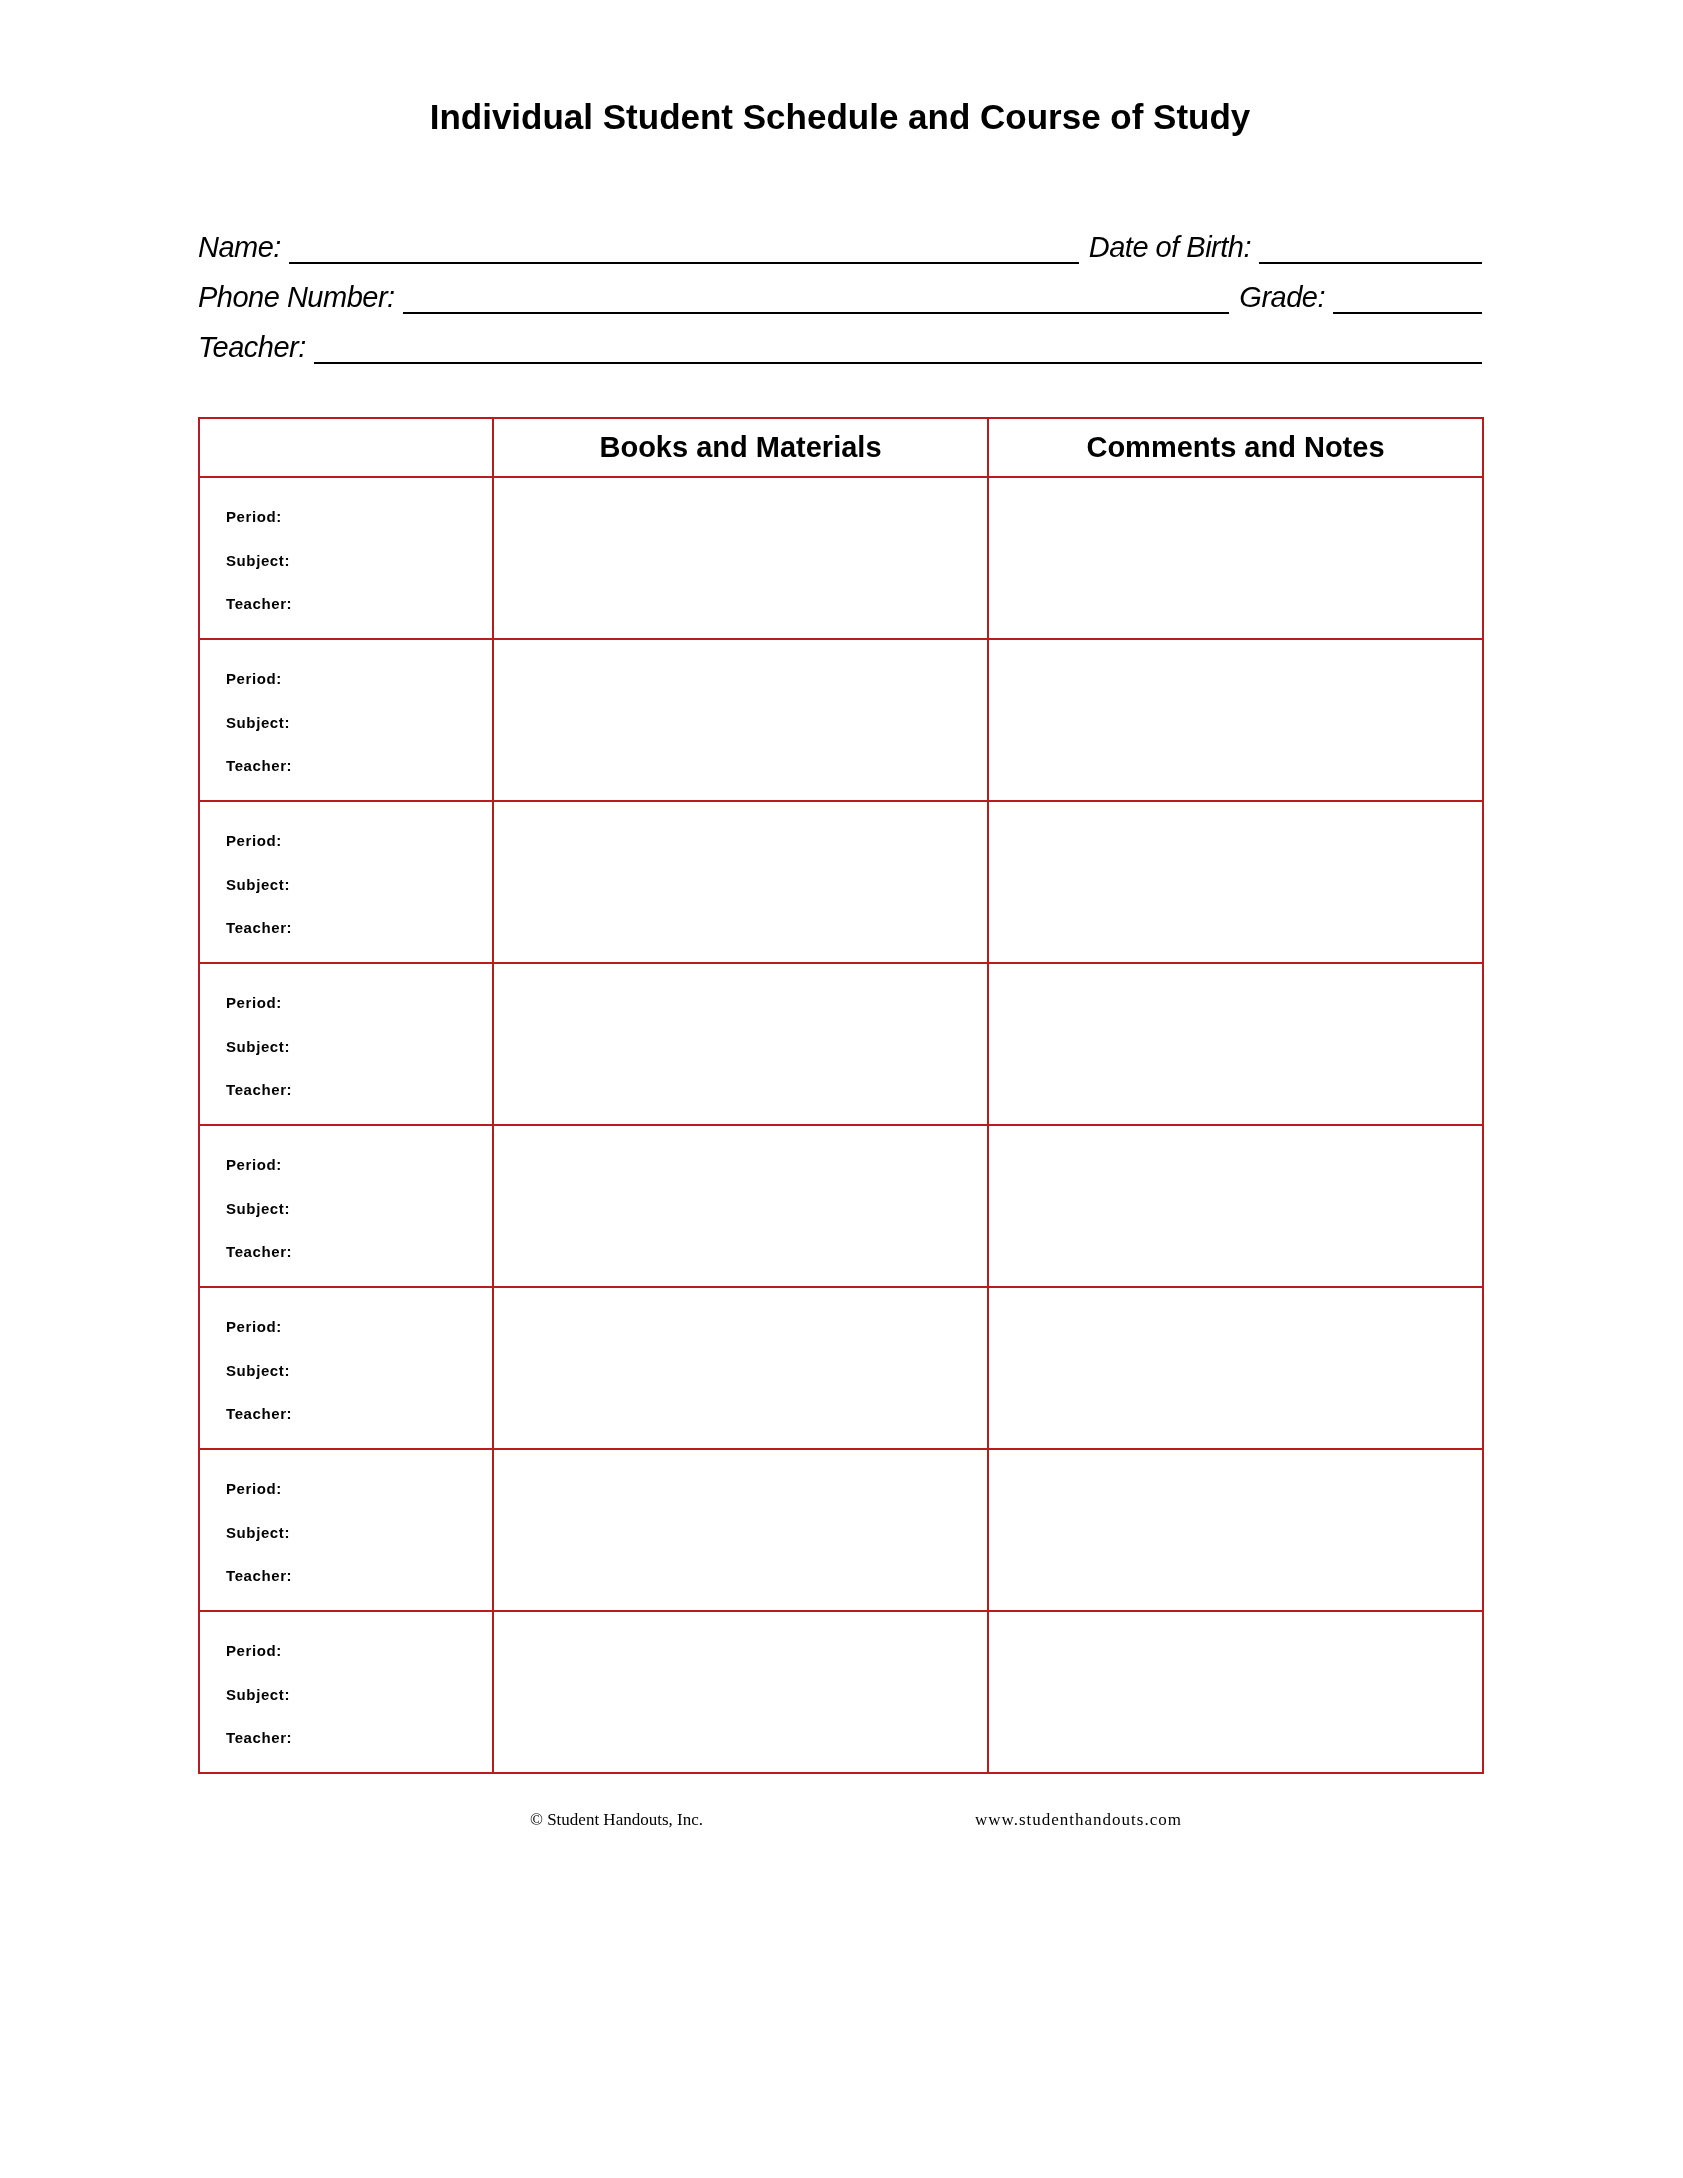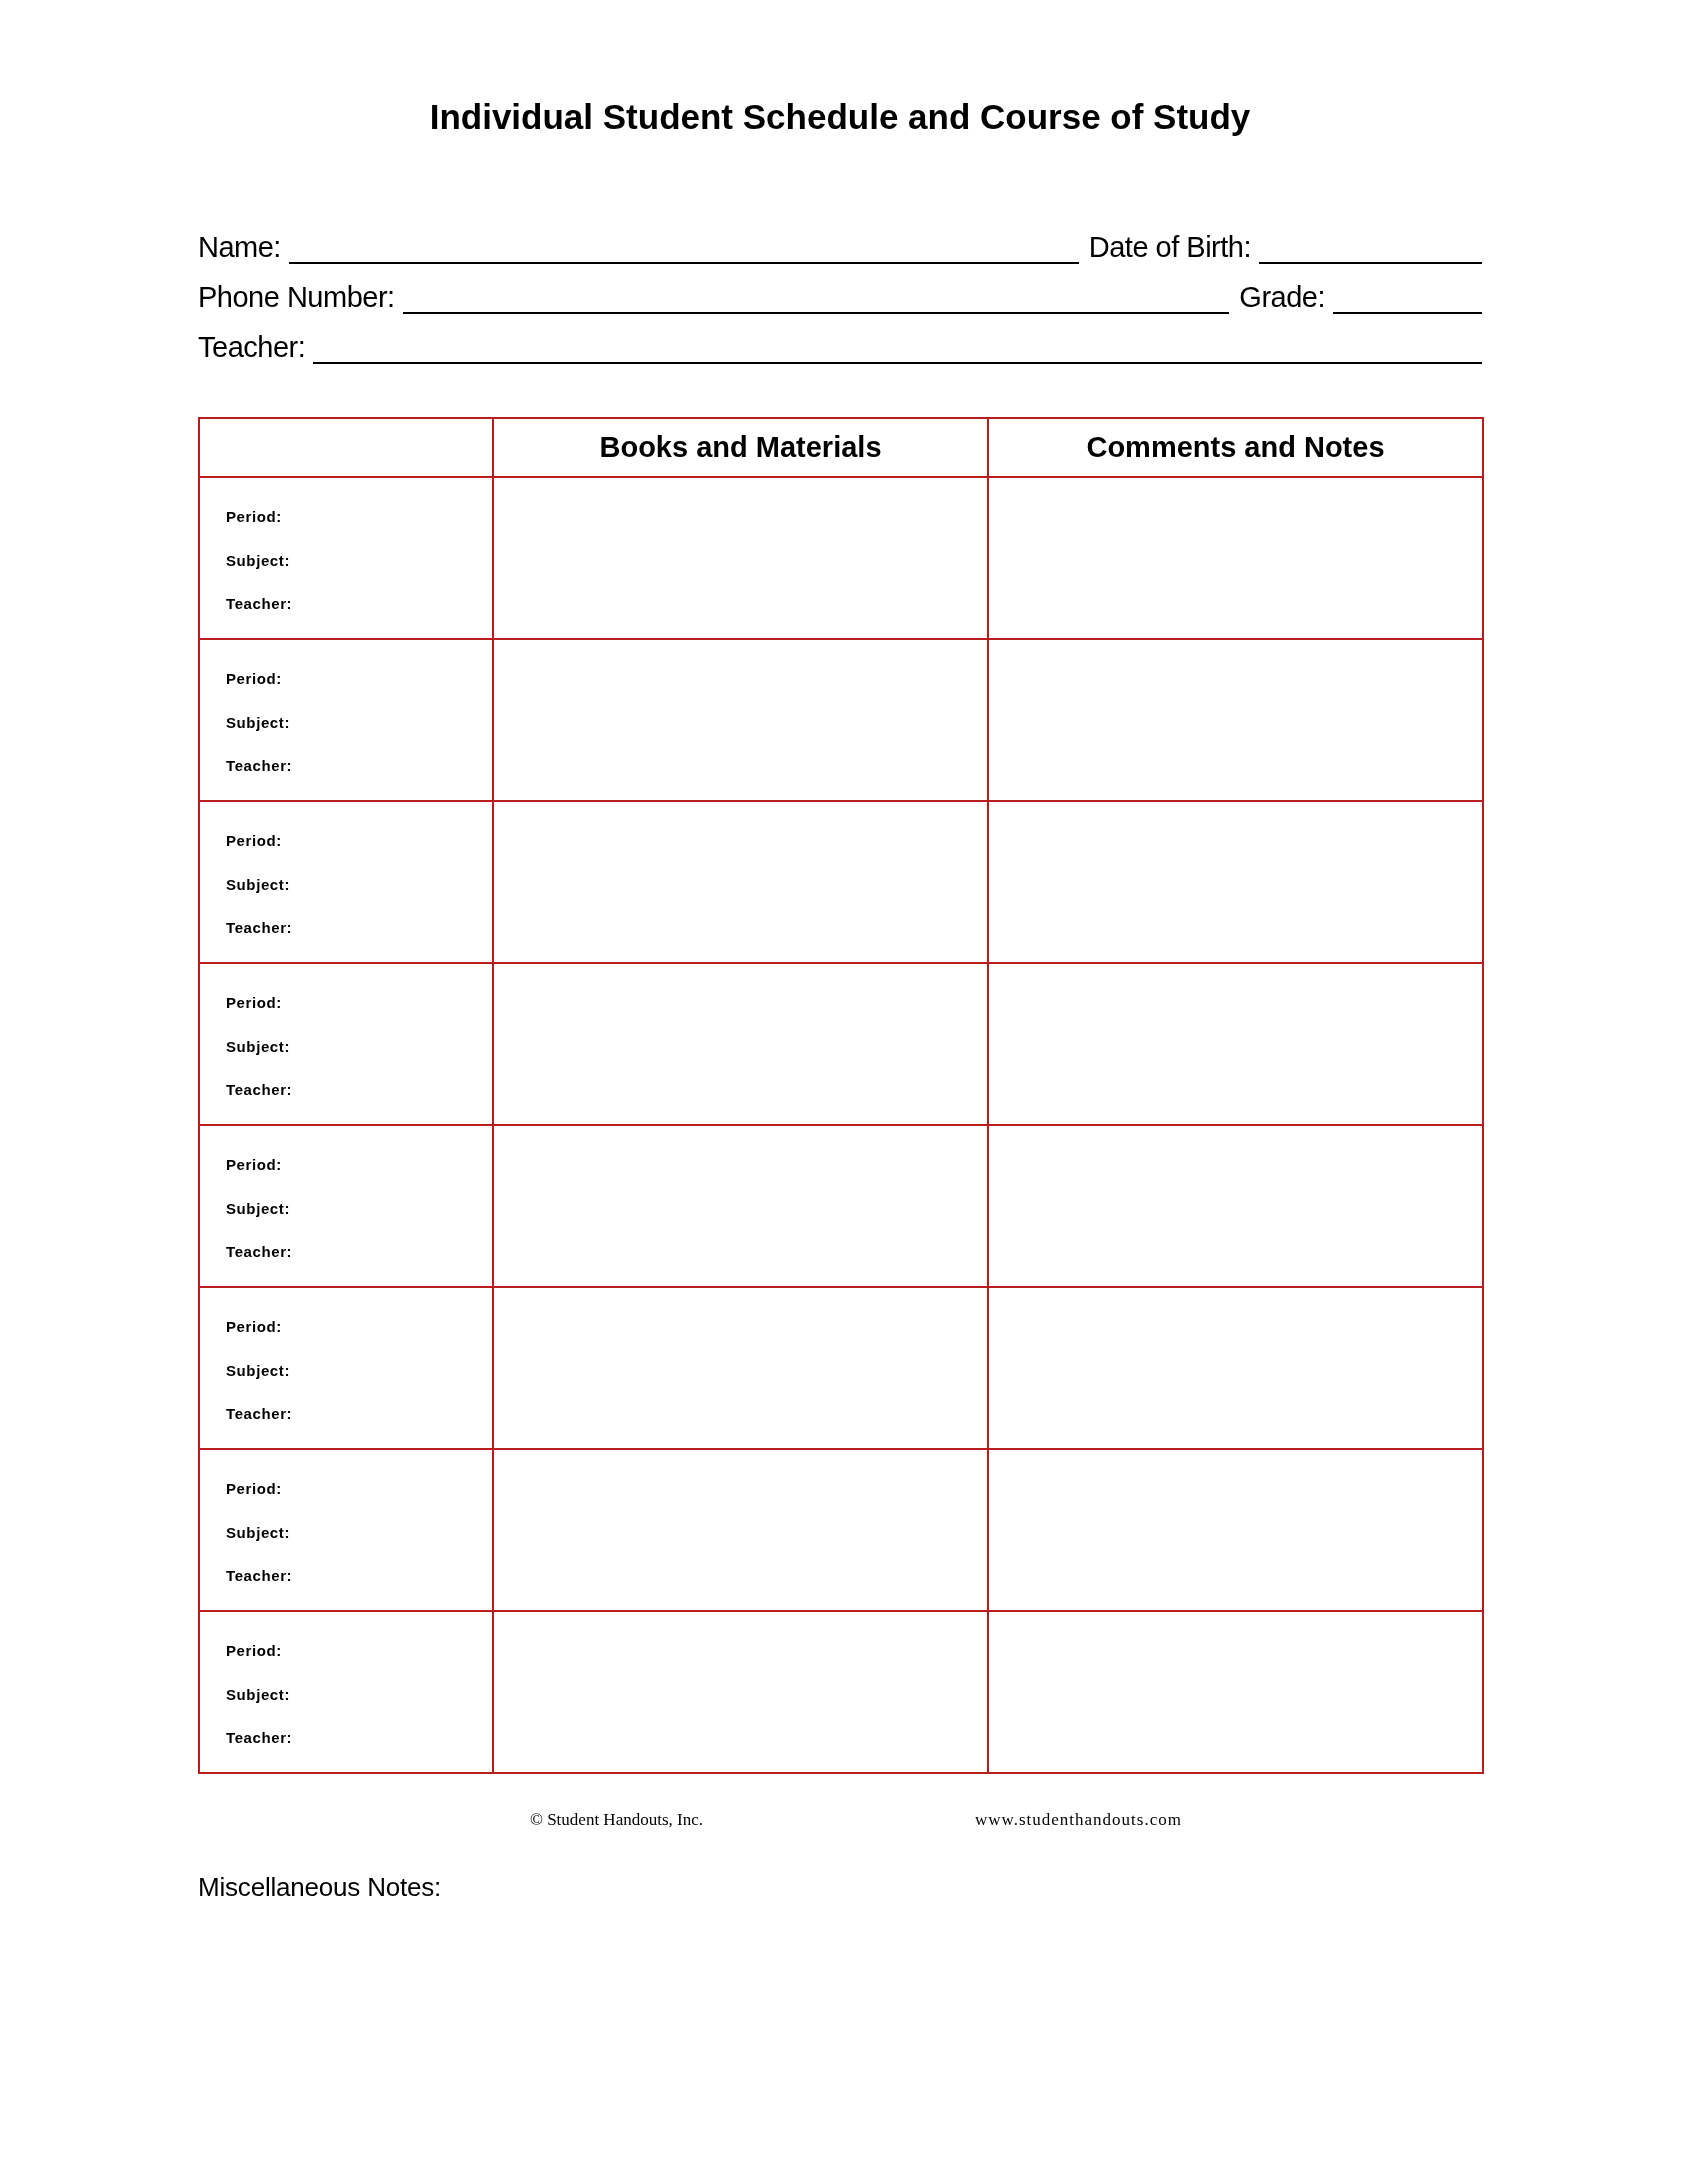--- a/index.html
+++ b/index.html
@@ -36,20 +36,21 @@
     display: flex;
     align-items: flex-end;
     font-size: 29px;
     height: 50px;
     white-space: nowrap;
   }
   .form-line .lbl {
     letter-spacing: -0.5px;
     padding-right: 8px;
     line-height: 1.1;
+    font-style: italic;
   }
   .fill {
     border-bottom: 2px solid #000000;
     height: 36px;
     display: inline-block;
   }
   .fill.grow { flex: 1 1 auto; }
   .fill.w-dob { width: 223px; }
   .fill.w-grade { width: 149px; }
   .fill.w-contact { width: 525px; }
@@ -264,17 +265,16 @@
             <td class="entry-cell"></td>
           </tr>
         </tbody>
     </table>
 
     <div class="footer-line">
       <span class="footer-copyright">© Student Handouts, Inc.</span>
       <span class="footer-site">www.studenthandouts.com</span>
     </div>
 
-    <div class="misc-notes">Miscellaneous Notes:</div>
 
   </div>
 </div>
 
 
 </body></html>

